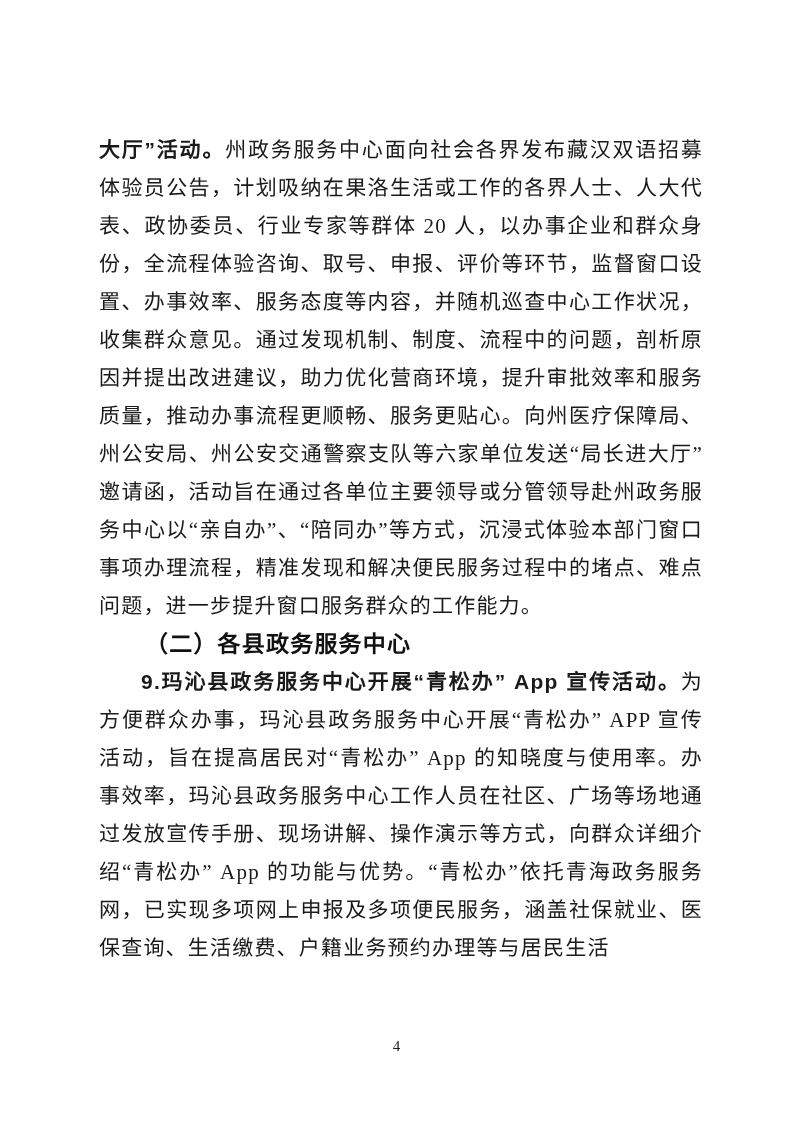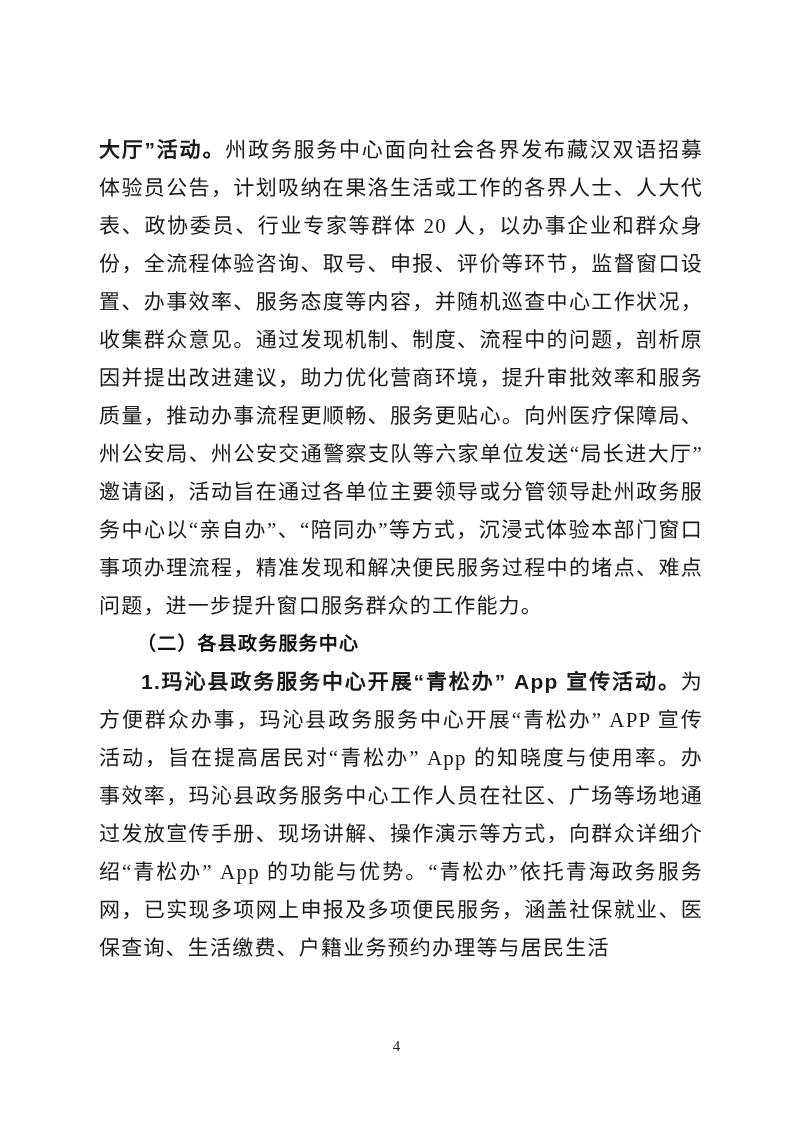--- a/index.html
+++ b/index.html
@@ -35,21 +35,21 @@
   }
   .para .bold-lead {
     font-weight: 700;
     font-family: "Liberation Sans", sans-serif;
   }
   .indent-2em {
     text-indent: 2em;
   }
   .section-heading {
     margin: 0;
-    font-size: 19px;
+    font-size: 23px;
     line-height: 38px;
     letter-spacing: 1.2px;
     font-weight: 700;
     font-family: "Liberation Sans", sans-serif;
     text-indent: 2em;
     color: #111111;
   }
   .page-number {
     position: absolute;
     left: 0;
@@ -65,18 +65,18 @@
 </head>
 <body>
 
 <div class="page">
   <div class="page-content">
 
     <p class="para"><span class="bold-lead">大厅”活动。</span><span>州政务服务中心面向社会各界发布藏汉双语招募体验员公告，计划吸纳在果洛生活或工作的各界人士、人大代表、政协委员、行业专家等群体 20 人，以办事企业和群众身份，全流程体验咨询、取号、申报、评价等环节，监督窗口设置、办事效率、服务态度等内容，并随机巡查中心工作状况，收集群众意见。通过发现机制、制度、流程中的问题，剖析原因并提出改进建议，助力优化营商环境，提升审批效率和服务质量，推动办事流程更顺畅、服务更贴心。向州医疗保障局、州公安局、州公安交通警察支队等六家单位发送“局长进大厅”邀请函，活动旨在通过各单位主要领导或分管领导赴州政务服务中心以“亲自办”、“陪同办”等方式，沉浸式体验本部门窗口事项办理流程，精准发现和解决便民服务过程中的堵点、难点问题，进一步提升窗口服务群众的工作能力。</span></p>
 
     <h3 class="section-heading">（二）各县政务服务中心</h3>
 
-    <p class="para indent-2em"><span class="bold-lead">1.玛沁县政务服务中心开展“青松办” App 宣传活动。</span><span>为方便群众办事，玛沁县政务服务中心开展“青松办” APP 宣传活动，旨在提高居民对“青松办” App 的知晓度与使用率。办事效率，玛沁县政务服务中心工作人员在社区、广场等场地通过发放宣传手册、现场讲解、操作演示等方式，向群众详细介绍“青松办” App 的功能与优势。“青松办”依托青海政务服务网，已实现多项网上申报及多项便民服务，涵盖社保就业、医保查询、生活缴费、户籍业务预约办理等与居民生活</span></p>
+    <p class="para indent-2em"><span class="bold-lead">9.玛沁县政务服务中心开展“青松办” App 宣传活动。</span><span>为方便群众办事，玛沁县政务服务中心开展“青松办” APP 宣传活动，旨在提高居民对“青松办” App 的知晓度与使用率。办事效率，玛沁县政务服务中心工作人员在社区、广场等场地通过发放宣传手册、现场讲解、操作演示等方式，向群众详细介绍“青松办” App 的功能与优势。“青松办”依托青海政务服务网，已实现多项网上申报及多项便民服务，涵盖社保就业、医保查询、生活缴费、户籍业务预约办理等与居民生活</span></p>
 
   </div>
 
   <div class="page-number">4</div>
 </div>
 
 </body></html>

